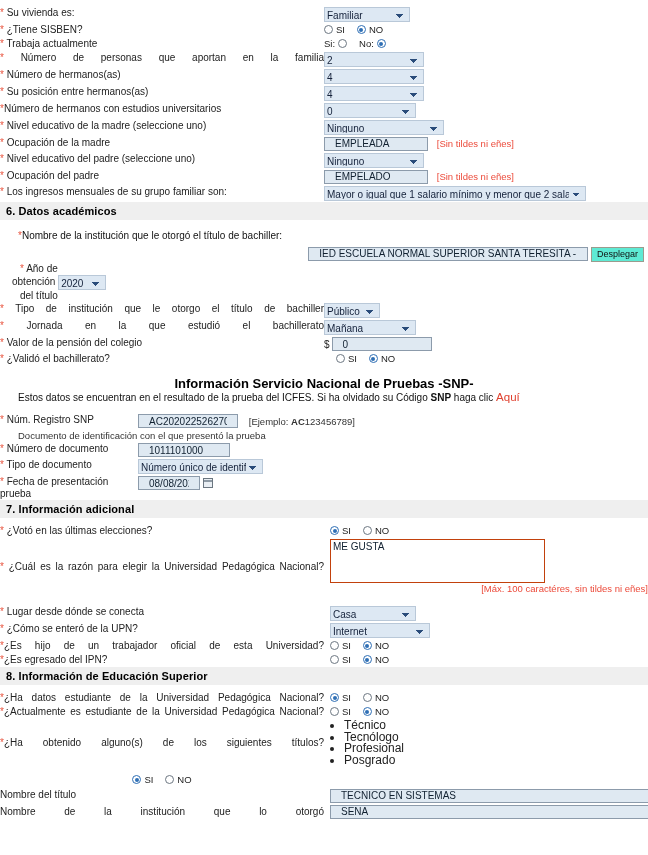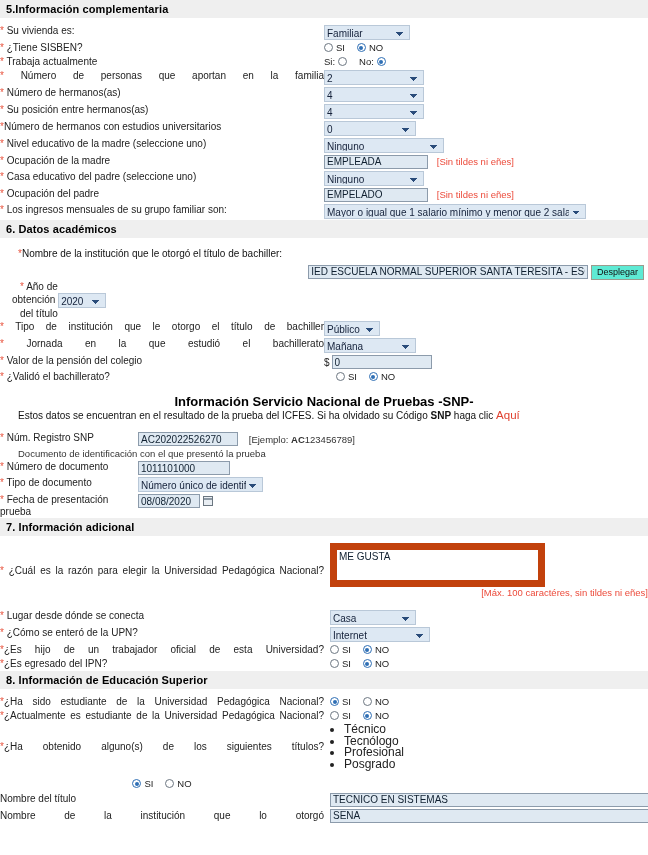--- a/index.html
+++ b/index.html
@@ -51,33 +51,33 @@
   select.w-xl{width:120px;}
   select.w-xxl{width:262px;}
   select.w-doc{width:125px;}
   select.w-tiny{width:44px;}
   select.w-year{width:48px;}
   select.w-pub{width:56px;}
 
   input.txt{
     font-family:"Liberation Sans",sans-serif;font-size:10px;
     background:#dfe9f2;border:1px solid #8c9bab;color:#102030;
-    height:14px;line-height:12px;padding:0 2px;box-sizing:border-box;
+    height:14px;line-height:12px;padding:0 10px;box-sizing:border-box;
   }
   input.w-occ{width:104px;}
   input.w-snp{width:100px;}
   input.w-doc{width:92px;}
   input.w-date{width:62px;}
   input.w-pension{width:100px;}
   input.w-full{width:510px;}
   input.w-inst{width:280px;}
 
   textarea.ta{
     font-family:"Liberation Sans",sans-serif;font-size:10px;
-    width:215px;height:44px;background:#ffffff;border:7px solid #c2410c;
+    width:215px;height:44px;background:#ffffff;border:1px solid #c2410c;
     color:#102030;padding:1px 2px;box-sizing:border-box;resize:none;
     display:block;
   }
 
   .radio-grp{display:inline-flex;align-items:center;gap:3px;font-size:9.5px;color:#222;}
   .radio-grp .sep{display:inline-block;width:6px;}
   .rb{
     display:inline-block;width:9px;height:9px;border-radius:50%;
     border:1px solid #6d7782;background:#fff;box-sizing:border-box;
     position:relative;vertical-align:-1px;
@@ -113,21 +113,20 @@
   .inline-year{display:inline-block;vertical-align:middle;}
   .pension-dollar{font-size:10px;padding-right:2px;}
   .sp{height:6px;}
   .sp-lg{height:10px;}
 </style>
 </head>
 <body>
 
 <div class="page">
 
-  <div class="sec-head">5.Información complementaria</div>
 
   <table class="frm">
     <tbody>
         <tr class="sp">
           <td colspan="2"></td>
         </tr>
 
 
     <tr>
       <td class="lbl nojust"><span class="ast">*</span> <span>Su vivienda es:</span></td>
@@ -199,21 +198,21 @@
 
     <tr>
       <td class="lbl nojust"><span class="ast">*</span> <span>Ocupación de la madre</span></td>
       <td class="fld">
         <input class="txt w-occ" value="EMPLEADA" style="">
         <span class="hint">[Sin tildes ni eñes]</span>
       </td>
     </tr>
 
     <tr>
-      <td class="lbl nojust"><span class="ast">*</span> <span>Casa educativo del padre (seleccione uno)</span></td>
+      <td class="lbl nojust"><span class="ast">*</span> <span>Nivel educativo del padre (seleccione uno)</span></td>
       <td class="fld">
         <select class="w-lg"><option>Ninguno</option></select>
       </td>
     </tr>
 
     <tr>
       <td class="lbl nojust"><span class="ast">*</span> <span>Ocupación del padre</span></td>
       <td class="fld">
         <input class="txt w-occ" value="EMPELADO" style="">
         <span class="hint">[Sin tildes ni eñes]</span>
@@ -337,20 +336,32 @@
     </table>
 
   <div class="sec-head">7.  Información adicional</div>
 
   <table class="frm">
     <tbody>
         <tr class="sp">
           <td colspan="2"></td>
         </tr>
 
+    <tr>
+      <td class="lbl nojust"><span class="ast">*</span> <span>¿Votó en las últimas elecciones?</span></td>
+      <td class="fld" style="padding-left:6px;">
+        <span class="radio-grp">
+          <span class="rb on"></span>
+              <span class="rlab">SI</span>
+          <span class="sep"></span>
+          <span class="rb"></span>
+              <span class="rlab">NO</span>
+        </span>
+      </td>
+    </tr>
 
     <tr>
       <td class="lbl" style="vertical-align:middle;"><span class="ast">*</span> <span>¿Cuál es la razón para elegir la Universidad Pedagógica Nacional?</span></td>
       <td class="fld" style="padding-left:6px;">
         <textarea class="ta" style="">ME GUSTA</textarea>
         <div class="hint" style="padding-left:16px;text-align:right;">[Máx. 100 caractéres, sin tildes ni eñes]</div>
       </td>
     </tr>
 
     <tr class="sp-lg">
@@ -401,21 +412,21 @@
 
   <div class="sec-head">8.  Información de Educación Superior</div>
 
   <table class="frm">
     <tbody>
         <tr class="sp">
           <td colspan="2"></td>
         </tr>
 
     <tr>
-      <td class="lbl"><span class="ast">*</span><span>¿Ha sido estudiante de la Universidad Pedagógica Nacional?</span></td>
+      <td class="lbl"><span class="ast">*</span><span>¿Ha datos estudiante de la Universidad Pedagógica Nacional?</span></td>
       <td class="fld" style="padding-left:6px;vertical-align:middle;">
         <span class="radio-grp">
           <span class="rb on"></span>
               <span class="rlab">SI</span>
           <span class="sep"></span>
           <span class="rb"></span>
               <span class="rlab">NO</span>
         </span>
       </td>
     </tr>

